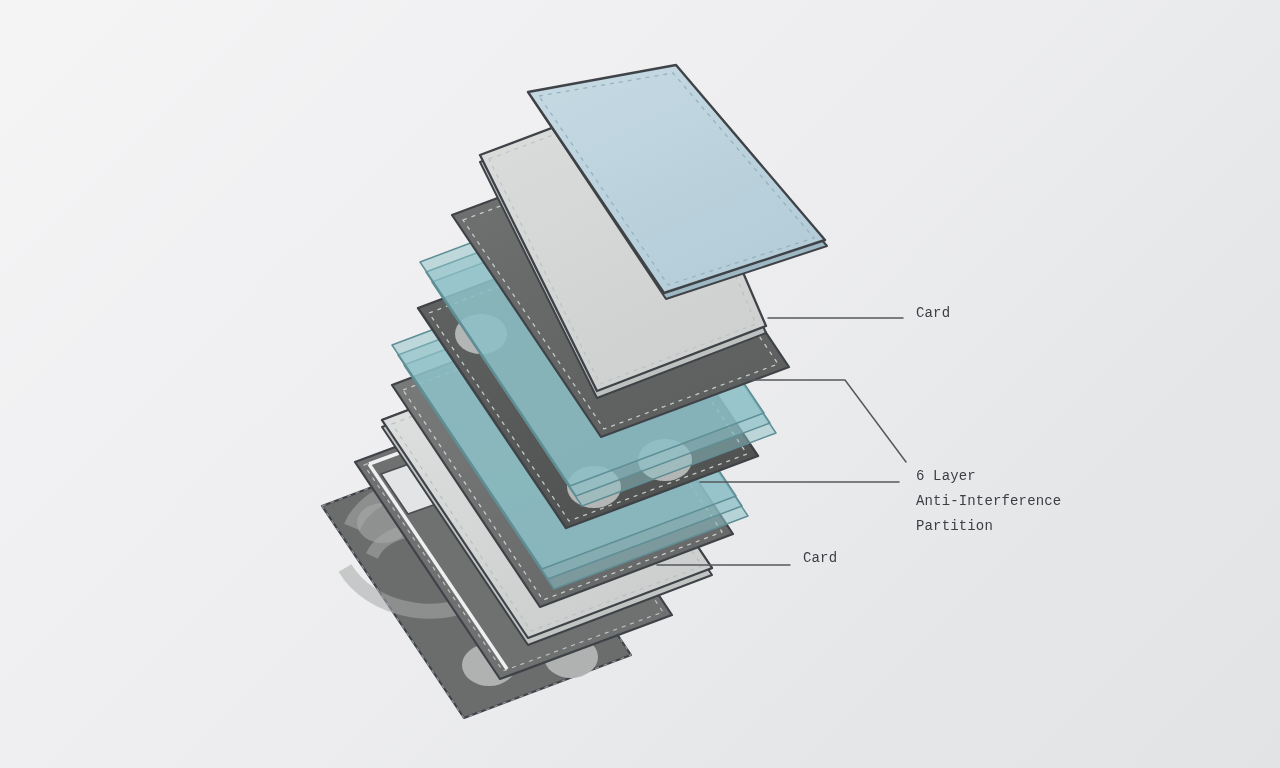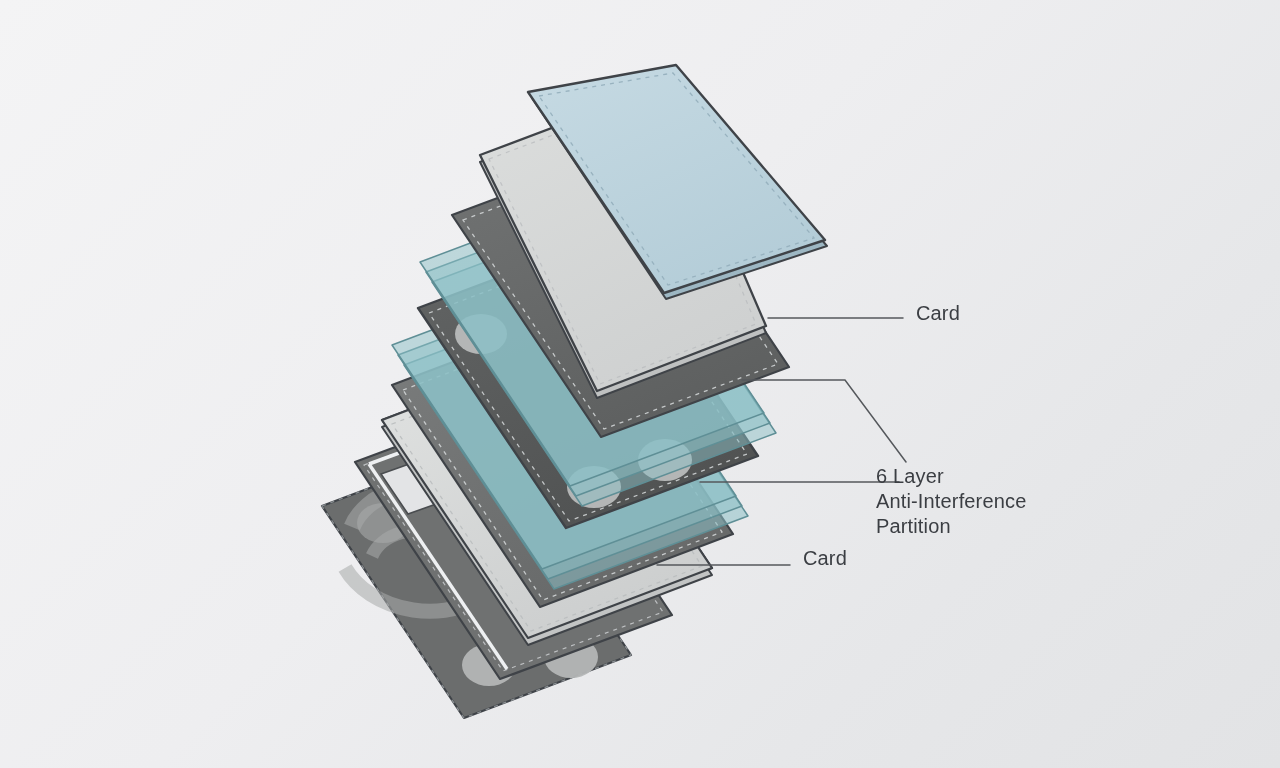--- a/index.html
+++ b/index.html
@@ -17,28 +17,28 @@
     height: 768px;
     background: linear-gradient(135deg, #f4f4f5 0%, #eeeef0 45%, #e6e7e9 75%, #e2e3e5 100%);
   }
   #scene {
     position: absolute;
     inset: 0;
   }
   .callout-text {
     position: absolute;
     color: #3b3e43;
-    font-size: 20px;
+    font-size: 14px;
     letter-spacing: 0.15px;
     line-height: 25px;
     white-space: pre;
-    font-family: Liberation Sans, sans-serif;
+    font-family: Liberation Mono, monospace;
   }
   #label-card-top { left: 916px; top: 301px; }
-  #label-partition { left: 876px; top: 464px; }
+  #label-partition { left: 916px; top: 464px; }
   #label-card-bottom { left: 803px; top: 546px; }
 </style>
 </head>
 <body>
 
 <div id="stage">
 
   <svg id="scene" viewBox="0 0 1280 768" width="1280" height="768" xmlns="http://www.w3.org/2000/svg">
     <defs>
       <linearGradient id="gTop" x1="0" y1="0" x2="0.6" y2="1">

